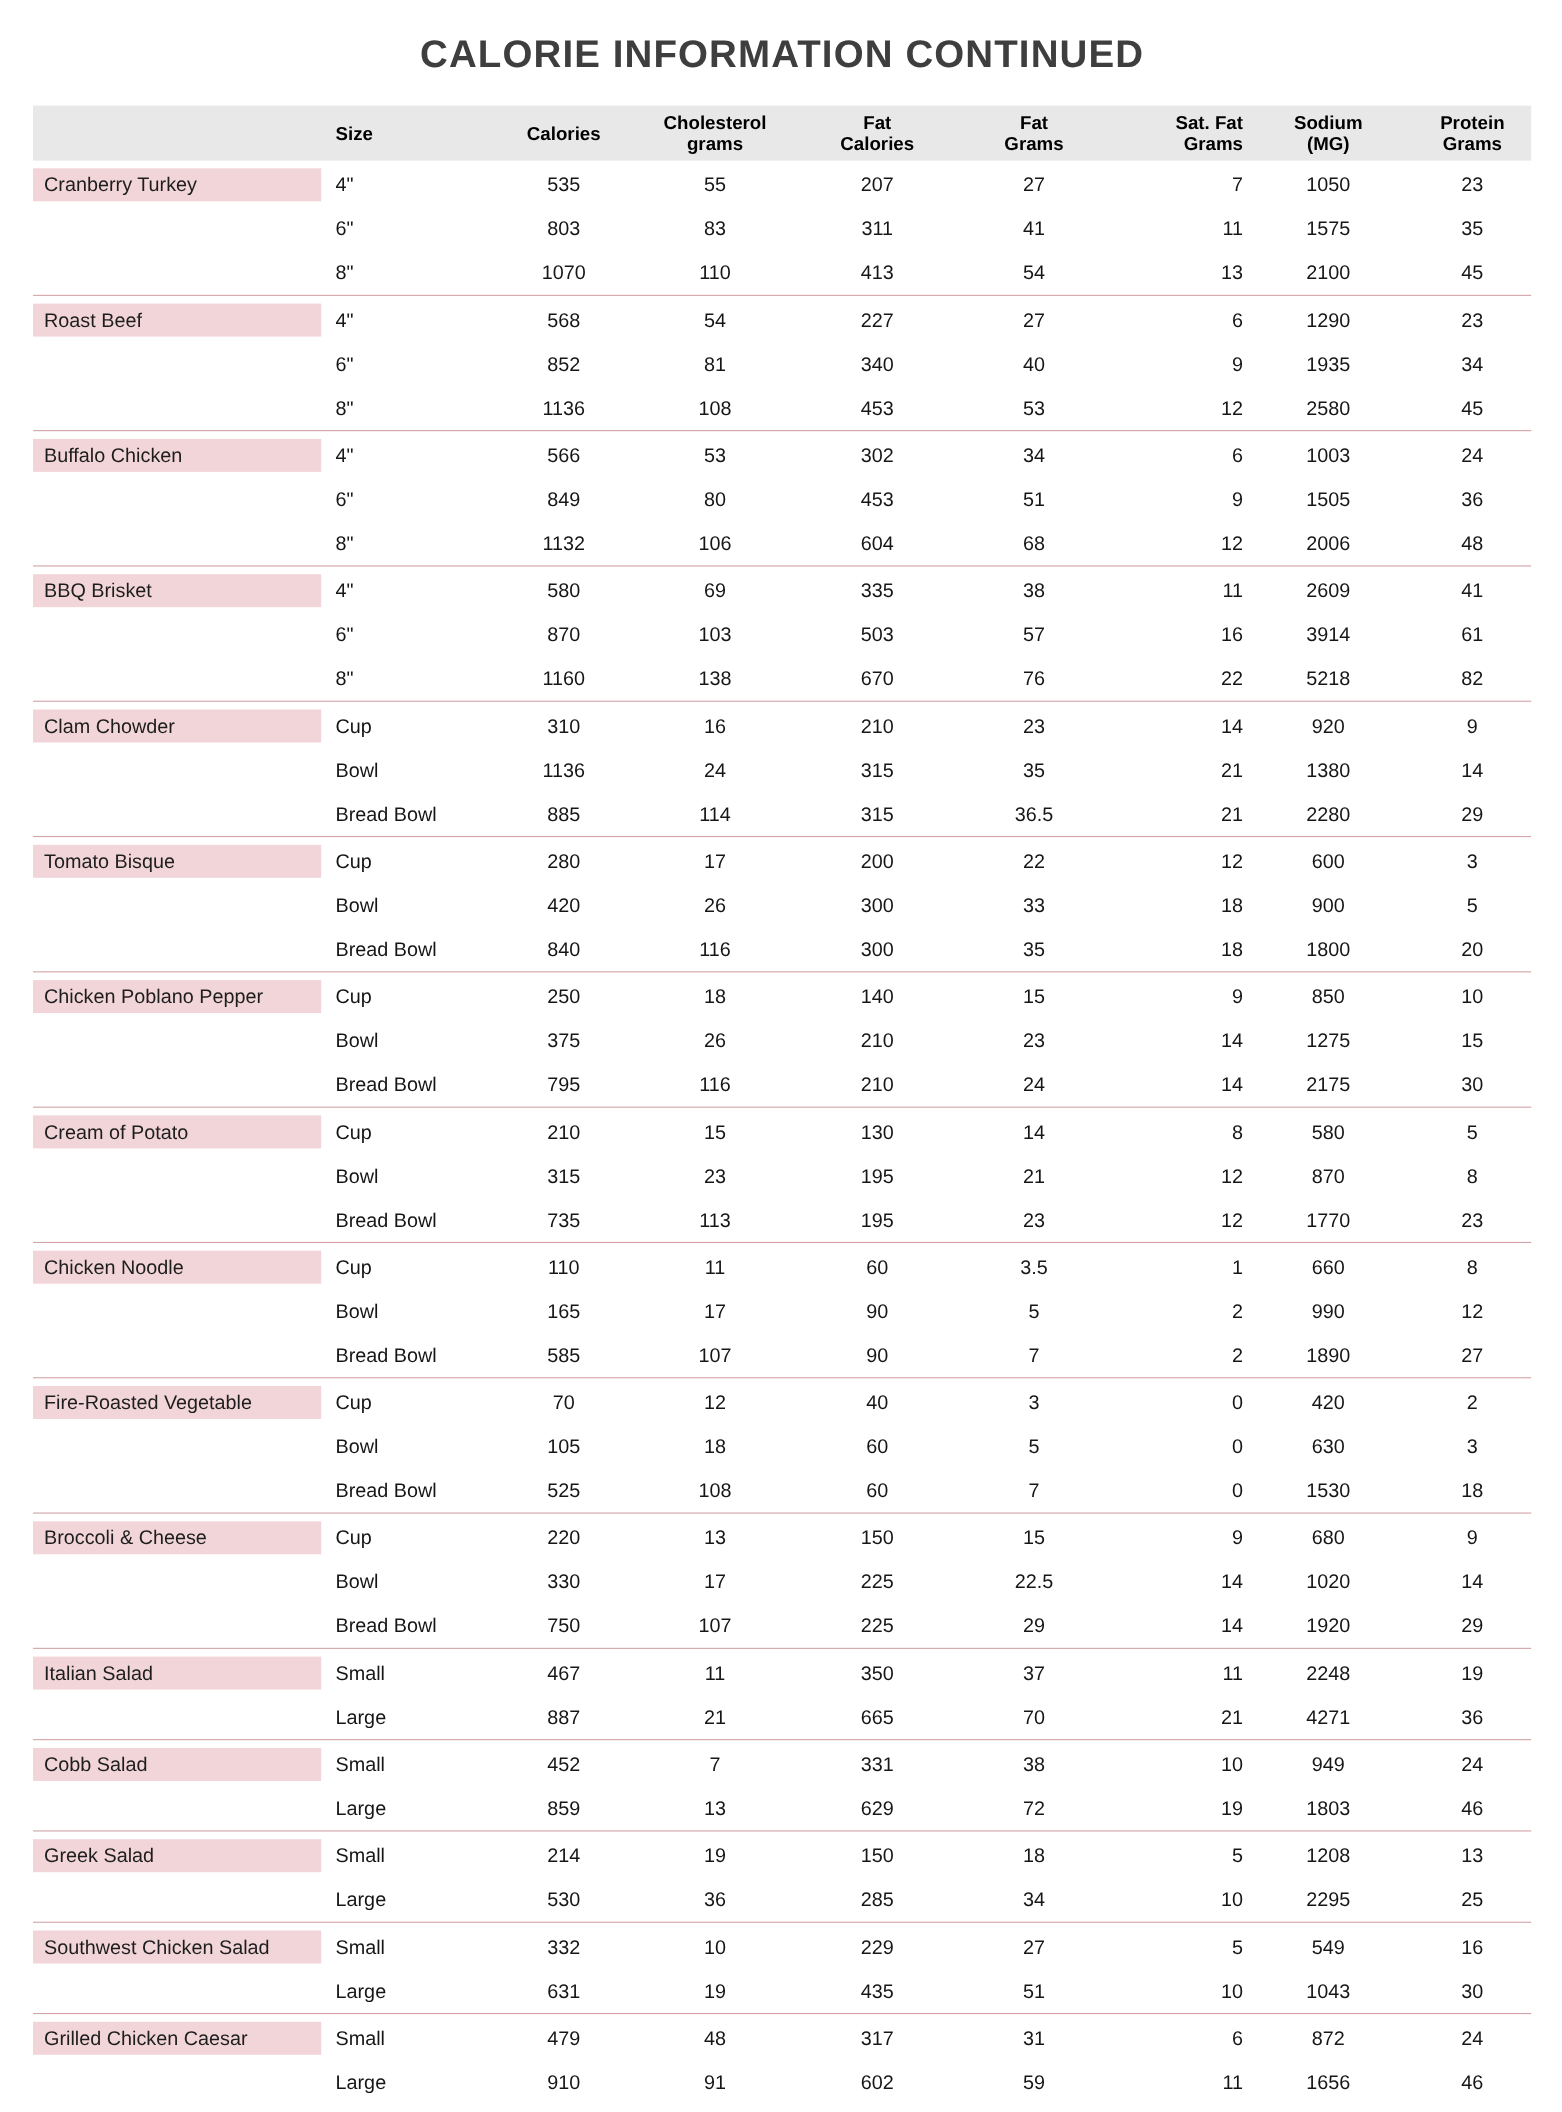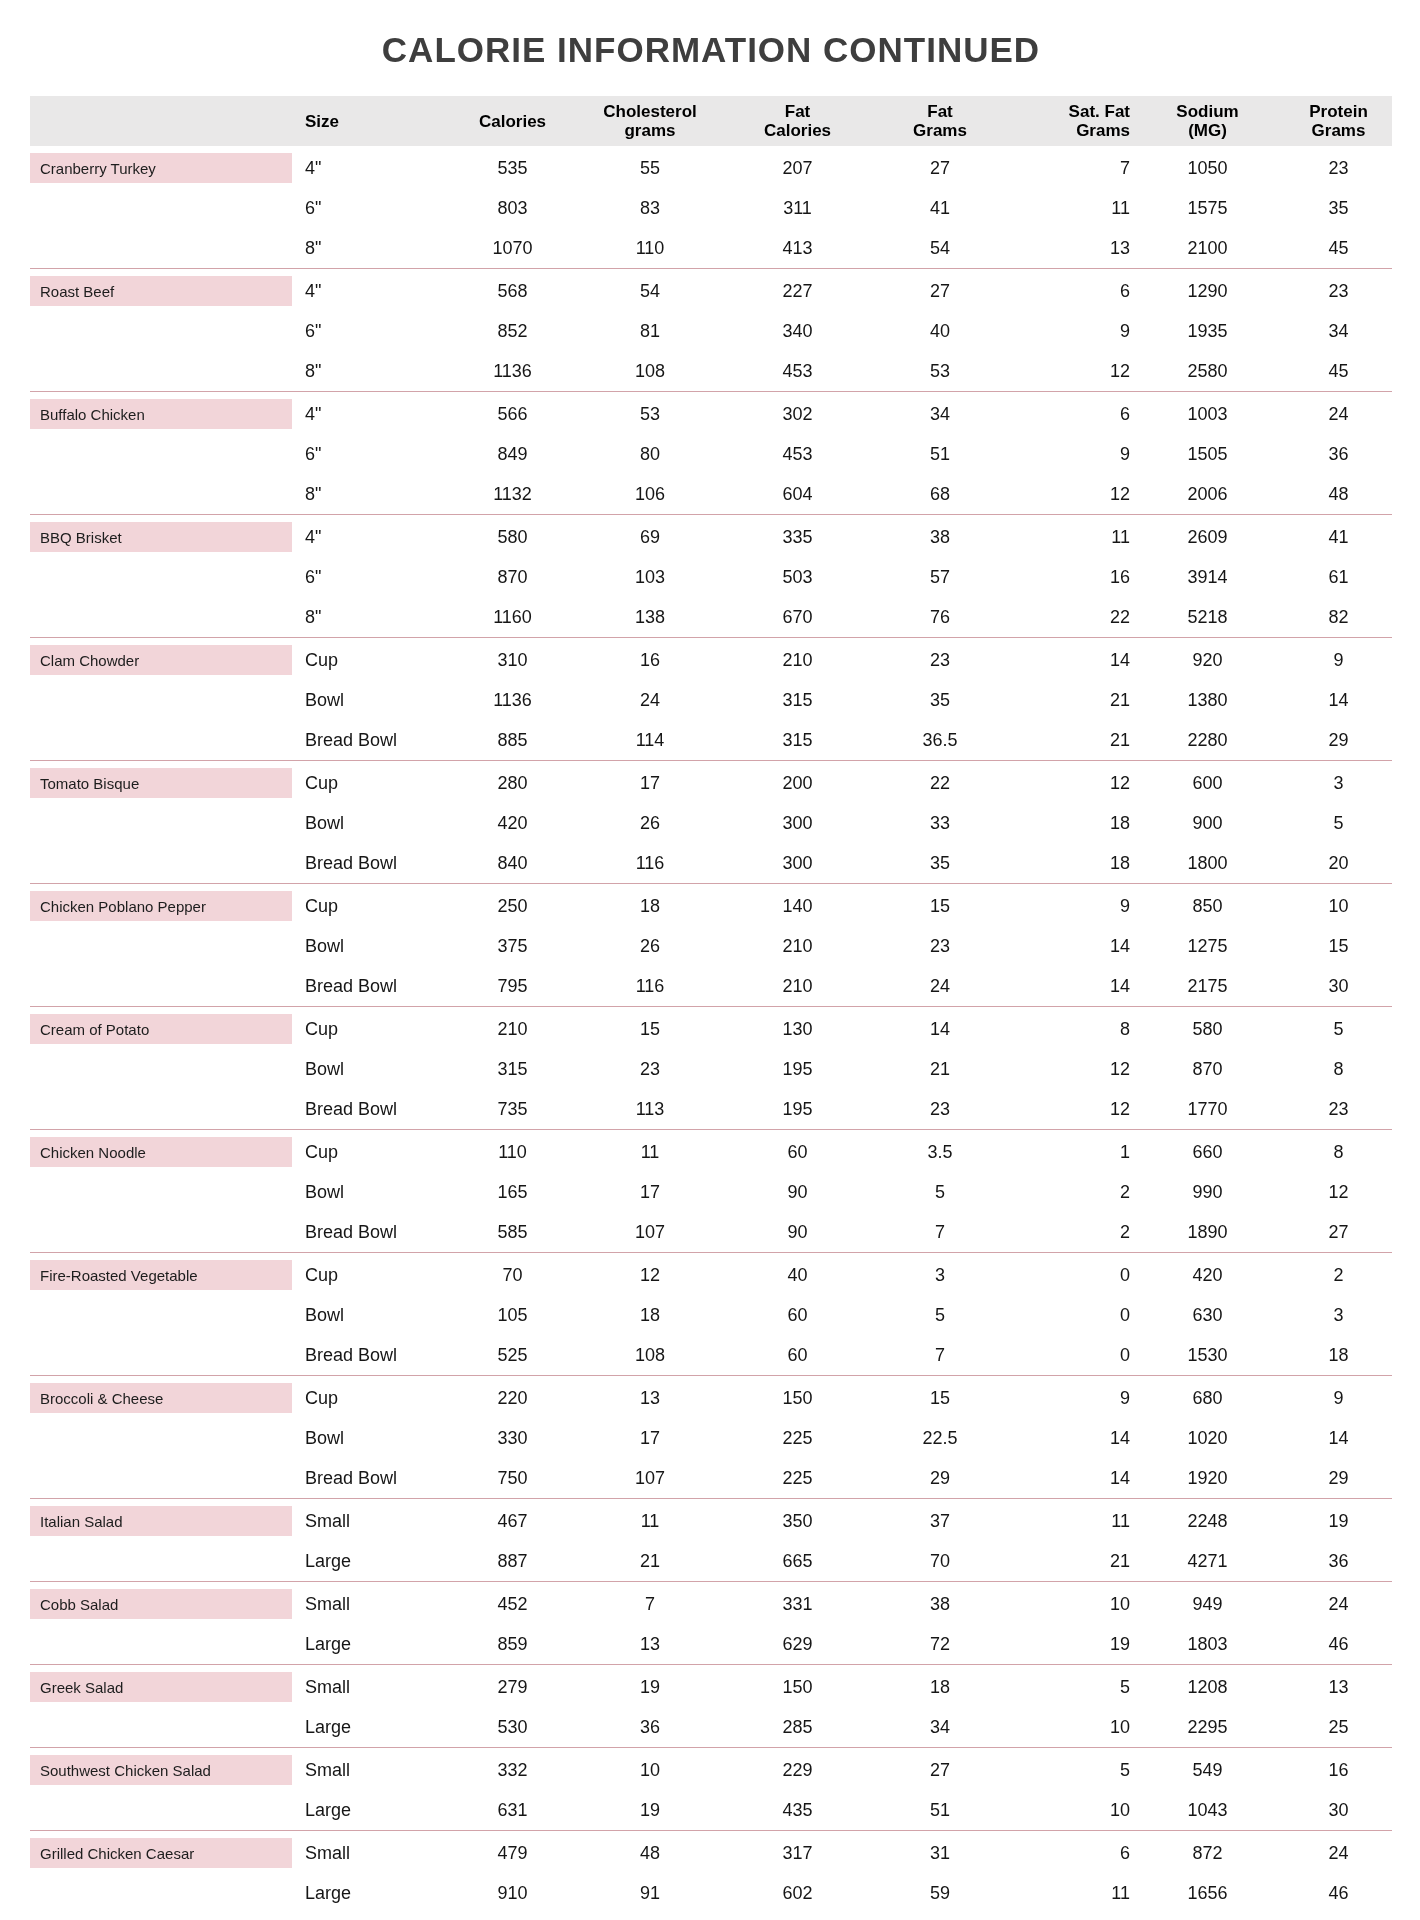--- a/index.html
+++ b/index.html
@@ -61,21 +61,21 @@
   .group { border-top: 1px solid var(--separator, #d2a3a9); padding-top: 2px; }
   .tbody > .group:first-child { border-top: none; }
 
   .food-label {
     background: var(--label-bg, #f2d5d9);
     width: 262px;
     height: 30px;
     display: flex;
     align-items: center;
     padding-left: 10px;
-    font-size: 15px;
+    font-size: 18px;
     color: #1d1d1d;
   }
 </style>
 </head>
 <body>
 
 <div class="page">
   <h1 class="title">CALORIE INFORMATION CONTINUED</h1>
 
   <div class="table">
@@ -573,21 +573,21 @@
             <div class="num-cell">1803</div>
             <div class="num-cell">46</div>
           </div>
         </div>
         <div class="group">
           <div class="row">
             <div>
               <div class="food-label">Greek Salad</div>
             </div>
             <div class="size-cell">Small</div>
-            <div class="num-cell">279</div>
+            <div class="num-cell">214</div>
             <div class="num-cell">19</div>
             <div class="num-cell">150</div>
             <div class="num-cell">18</div>
             <div class="num-cell">5</div>
             <div class="num-cell">1208</div>
             <div class="num-cell">13</div>
           </div>
           <div class="row">
             <div></div>
             <div class="size-cell">Large</div>

